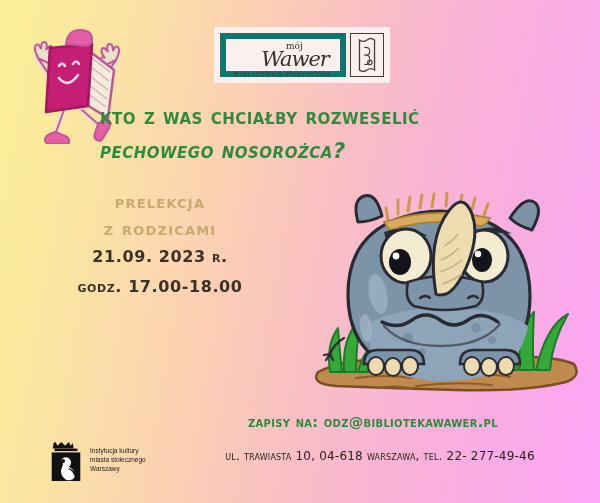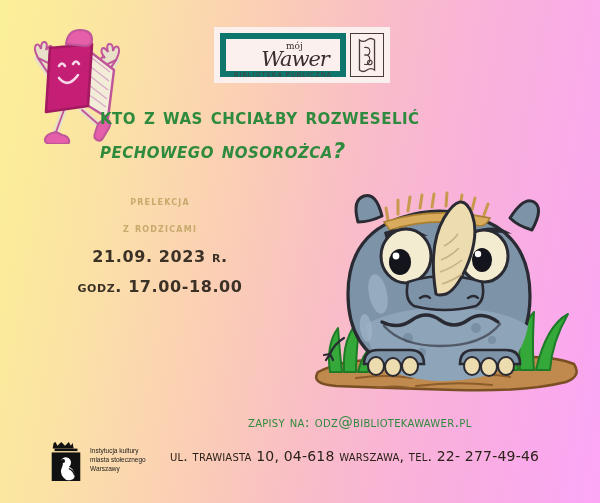--- a/index.html
+++ b/index.html
@@ -117,21 +117,21 @@
   #info-block {
     position: absolute;
     left: 52px;
     top: 188px;
     width: 216px;
     text-align: center;
   }
   .info-line {
     font-family: "DejaVu Sans", sans-serif;
     font-weight: bold;
-    font-size: 11px;
+    font-size: 19px;
     line-height: 27px;
     color: #c9a96c;
     letter-spacing: 1.2px;
     font-variant: small-caps;
     text-transform: lowercase;
     white-space: nowrap;
   }
   .info-line.dark {
     color: #3b3127;
     font-size: 16px;
@@ -140,21 +140,21 @@
     text-align: center;
   }
 
   
   #email-line {
     position: absolute;
     left: 248px;
     top: 414px;
     width: 330px;
     font-family: "DejaVu Sans", sans-serif;
-    font-weight: normal;
+    font-weight: bold;
     font-size: 14.5px;
     color: #2e8b3d;
     letter-spacing: 0.3px;
     font-variant: small-caps;
     text-transform: lowercase;
     white-space: nowrap;
   }
 
   
   #footer {
@@ -167,21 +167,21 @@
   .footer-line {
     font-family: "DejaVu Sans", sans-serif;
     font-size: 9.5px;
     line-height: 16px;
     color: #2a2218;
     letter-spacing: 0.2px;
     font-variant: small-caps;
     text-transform: lowercase;
     white-space: nowrap;
   }
-  .footer-line.second { font-size: 14px; }
+  .footer-line.second { font-size: 12px; text-align: center; }
 
   
   #city-logo {
     position: absolute;
     left: 46px;
     top: 440px;
     width: 120px;
     height: 44px;
   }
   #city-logo-text {

